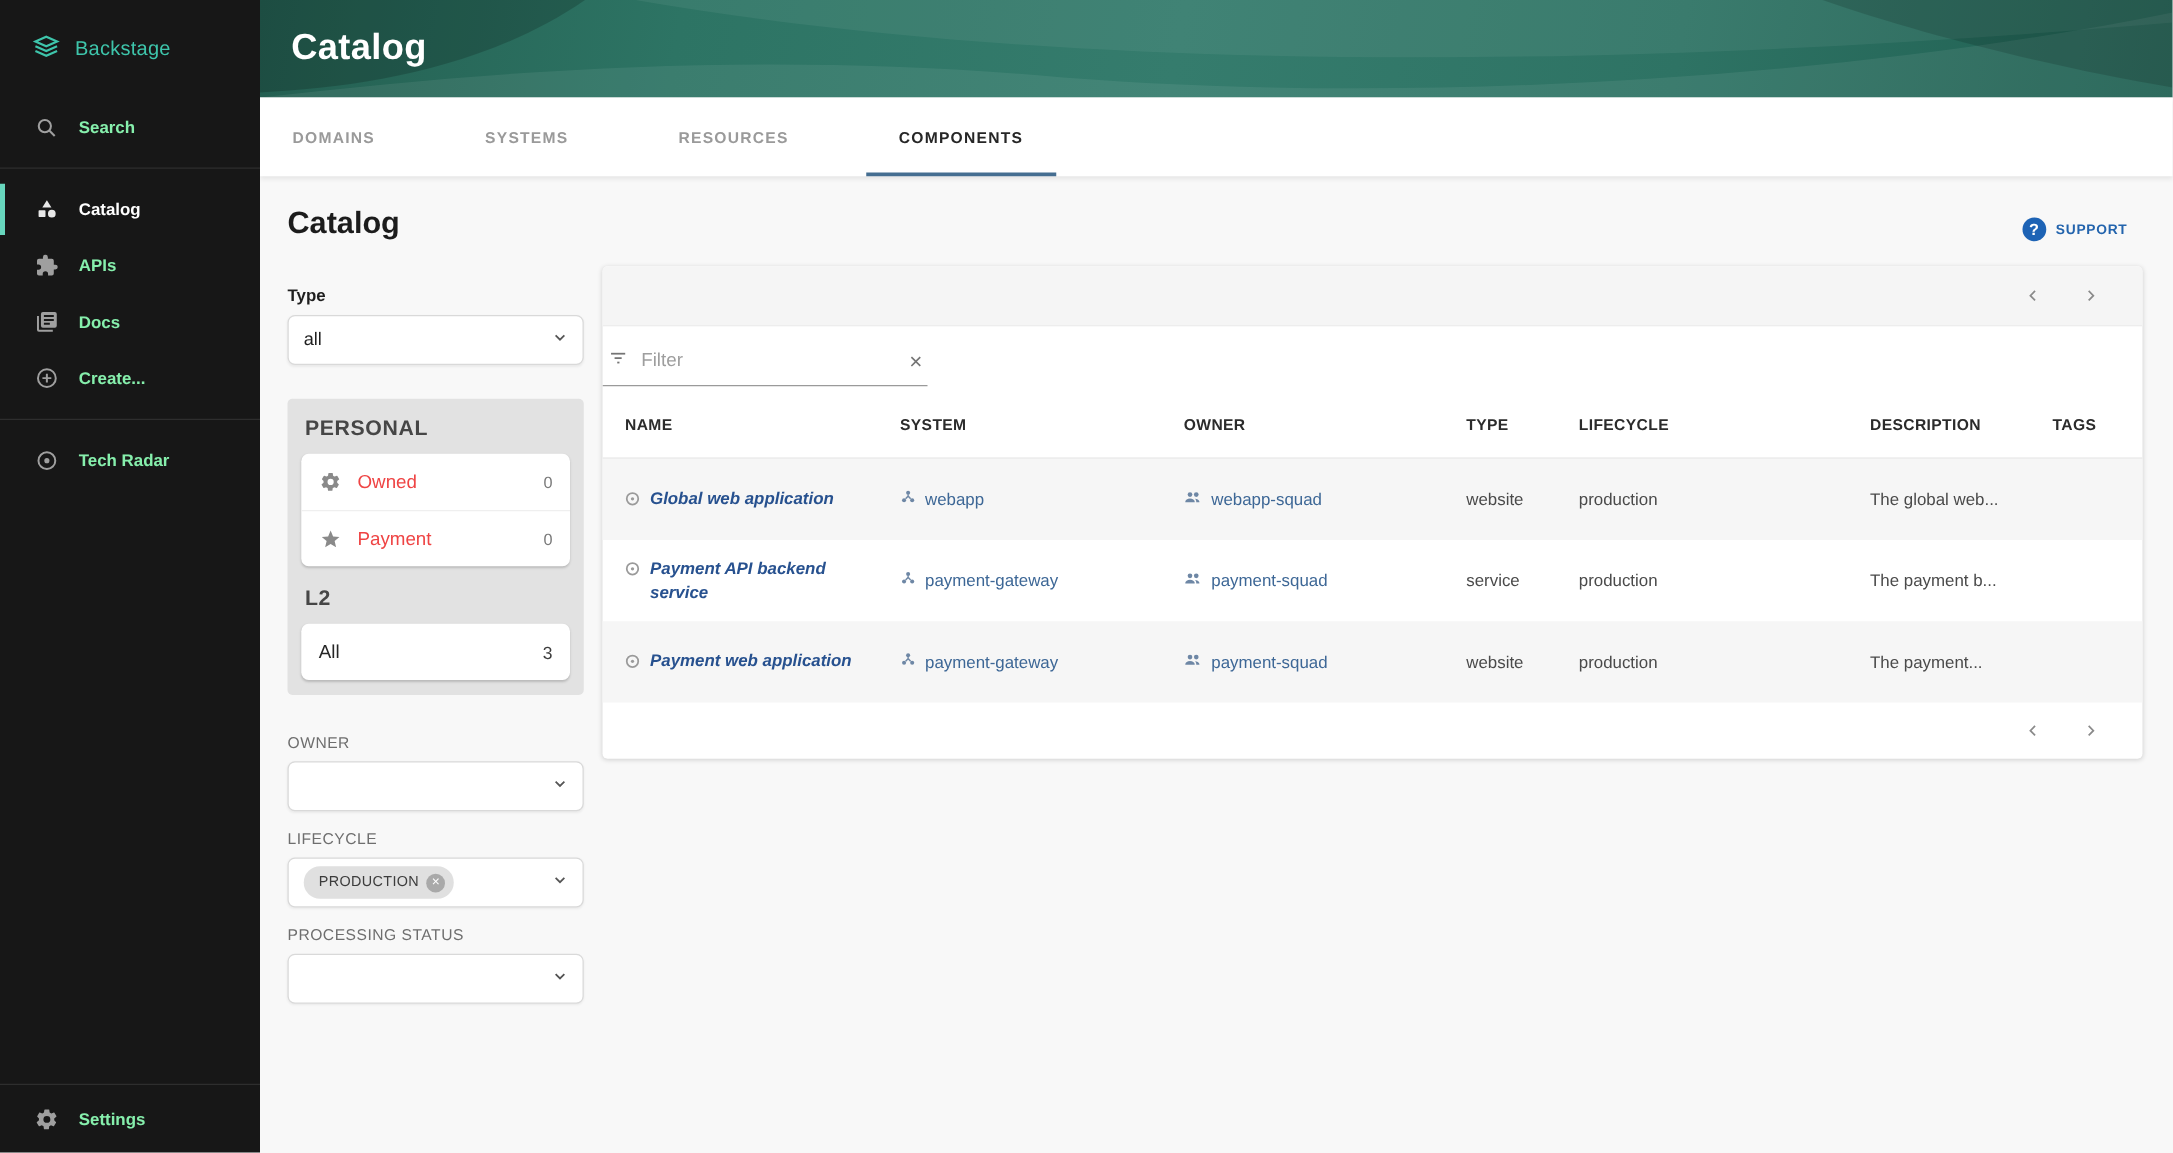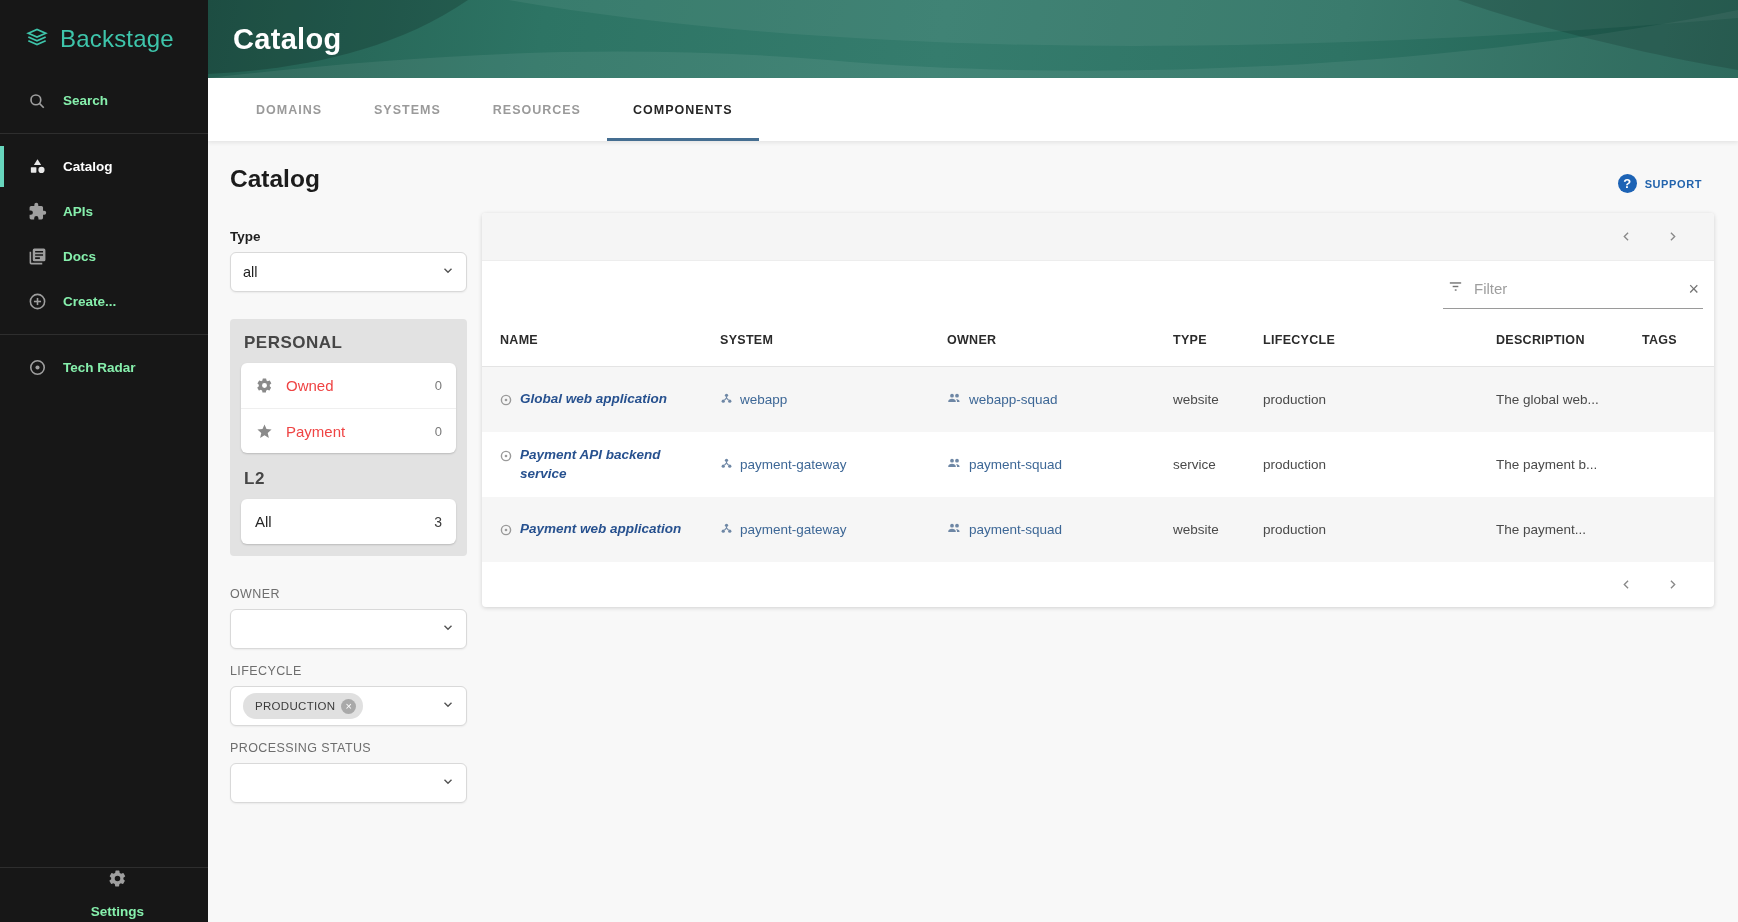--- a/index.html
+++ b/index.html
@@ -3,44 +3,44 @@
 <meta charset="utf-8">
 <style>
   * { margin:0; padding:0; box-sizing:border-box; }
   html,body { width:1738px; height:922px; overflow:hidden; background:#f8f8f8;
     font-family:"Liberation Sans","DejaVu Sans",sans-serif; }
 
   
   .sidebar { position:absolute; left:0; top:0; width:208px; height:922px;
     background:#171717; display:flex; flex-direction:column; z-index:30; }
   .logo-row { display:flex; align-items:center; gap:10px; padding:24px 0 18px 24px; }
-  .logo-text { color:#3ec5ab; font-size:24px; font-weight:400; letter-spacing:.2px; }
+  .logo-text { color:#3ec5ab; font-size:16px; font-weight:400; letter-spacing:.2px; }
   .side-item { display:flex; align-items:center; gap:16px; height:45px; padding-left:27px;
     color:#86efac; font-size:13.5px; font-weight:700; cursor:pointer; position:relative; }
   .side-item .ico { width:20px; height:20px; display:flex; align-items:center; justify-content:center;
     color:#9f9f9f; fill:#9f9f9f; }
   .side-item.active { color:#ffffff; }
   .side-item.active .ico { color:#e8e8e8; fill:#e8e8e8; }
   .side-item.active::before { content:""; position:absolute; left:0; top:2px; bottom:2px; width:4px;
     background:#67d6bd; }
   .side-div { height:1px; background:#2e2e2e; margin:10px 0; }
   .side-spacer { flex:1; }
-  .settings-row { height:54px;flex-direction:column; }
+  .settings-row { height:54px; }
 
   
   .main { position:absolute; left:208px; top:0; right:0; bottom:0; }
   .hero { position:relative; height:78px; overflow:hidden;
     background:linear-gradient(100deg,#245f51 0%,#2d7464 22%,#357c6d 48%,#2e7364 74%,#1f5f51 100%); }
   .hero svg.waves { position:absolute; inset:0; width:100%; height:100%; }
   .hero-title { position:absolute; left:25px; top:50%; transform:translateY(-50%);
     color:#ffffff; font-size:29px; font-weight:700; letter-spacing:.3px; }
 
   
   .tabbar { position:relative; height:63px; background:#ffffff; display:flex; align-items:stretch;
-    padding-left:22px; box-shadow:0 2px 4px rgba(0,0,0,.08); z-index:5; }
+    box-shadow:0 2px 4px rgba(0,0,0,.08); z-index:5;gap:36px; }
   .tab { display:flex; align-items:center; padding:0 26px; font-size:12.5px; font-weight:700;
     letter-spacing:1px; color:#9a9a9a; cursor:pointer; position:relative; }
   .tab.active { color:#262626; }
   .tab.active::after { content:""; position:absolute; left:0; right:0; bottom:0; height:3px;
     background:#456e91; }
 
   
   .content { position:absolute; top:141px; left:0; right:0; bottom:0; background:#f8f8f8; }
   .page-title { position:absolute; left:22px; top:24px; font-size:24.5px; font-weight:700; color:#1c1c1c; }
   .support { position:absolute; right:36px; top:33px; display:flex; align-items:center; gap:8px;
@@ -75,21 +75,21 @@
   .chip-x { width:15px; height:15px; border-radius:50%; background:#a9a9a9; color:#fff; font-size:11px;
     display:flex; align-items:center; justify-content:center; cursor:pointer; }
 
   
   .tablecard { position:absolute; left:274px; top:72px; width:1232px; height:394px; background:#fff;
     border-radius:4px; box-shadow:0 1px 4px rgba(0,0,0,.16); overflow:hidden; }
   .card-toolbar { height:48px; background:#f5f5f5; border-bottom:1px solid #ededed;
     display:flex; align-items:center; justify-content:flex-end; gap:26px; padding-right:32px; }
   .pager-btn { width:20px; height:20px; display:flex; align-items:center; justify-content:center;
     color:#8a8a8a; cursor:pointer; }
-  .filter-row { height:52px; display:flex; align-items:flex-end; justify-content:flex-end; padding:0 11px 4px 0; }
+  .filter-row { height:52px; display:flex; align-items:flex-end; padding:0 11px 4px 0; }
   .filter-input { width:260px; height:38px; display:flex; align-items:center; gap:10px;
     border-bottom:1px solid #9a9a9a; padding:0 4px 2px 4px; }
   .filter-input input { border:none; outline:none; flex:1; font-size:15px; color:#333;
     font-family:"Liberation Sans",sans-serif; background:transparent; }
   .filter-input input::placeholder { color:#9e9e9e; }
   .x-ico { color:#757575; font-size:18px; line-height:1; cursor:pointer; }
 
   .tgrid { display:grid; grid-template-columns:238px 227px 226px 90px 233px 146px 1fr; align-items:center; }
   .thead { height:54px; border-bottom:1px solid #e4e4e4; }
   .th { font-size:12.5px; font-weight:700; color:#2b2b2b; letter-spacing:.3px; }

